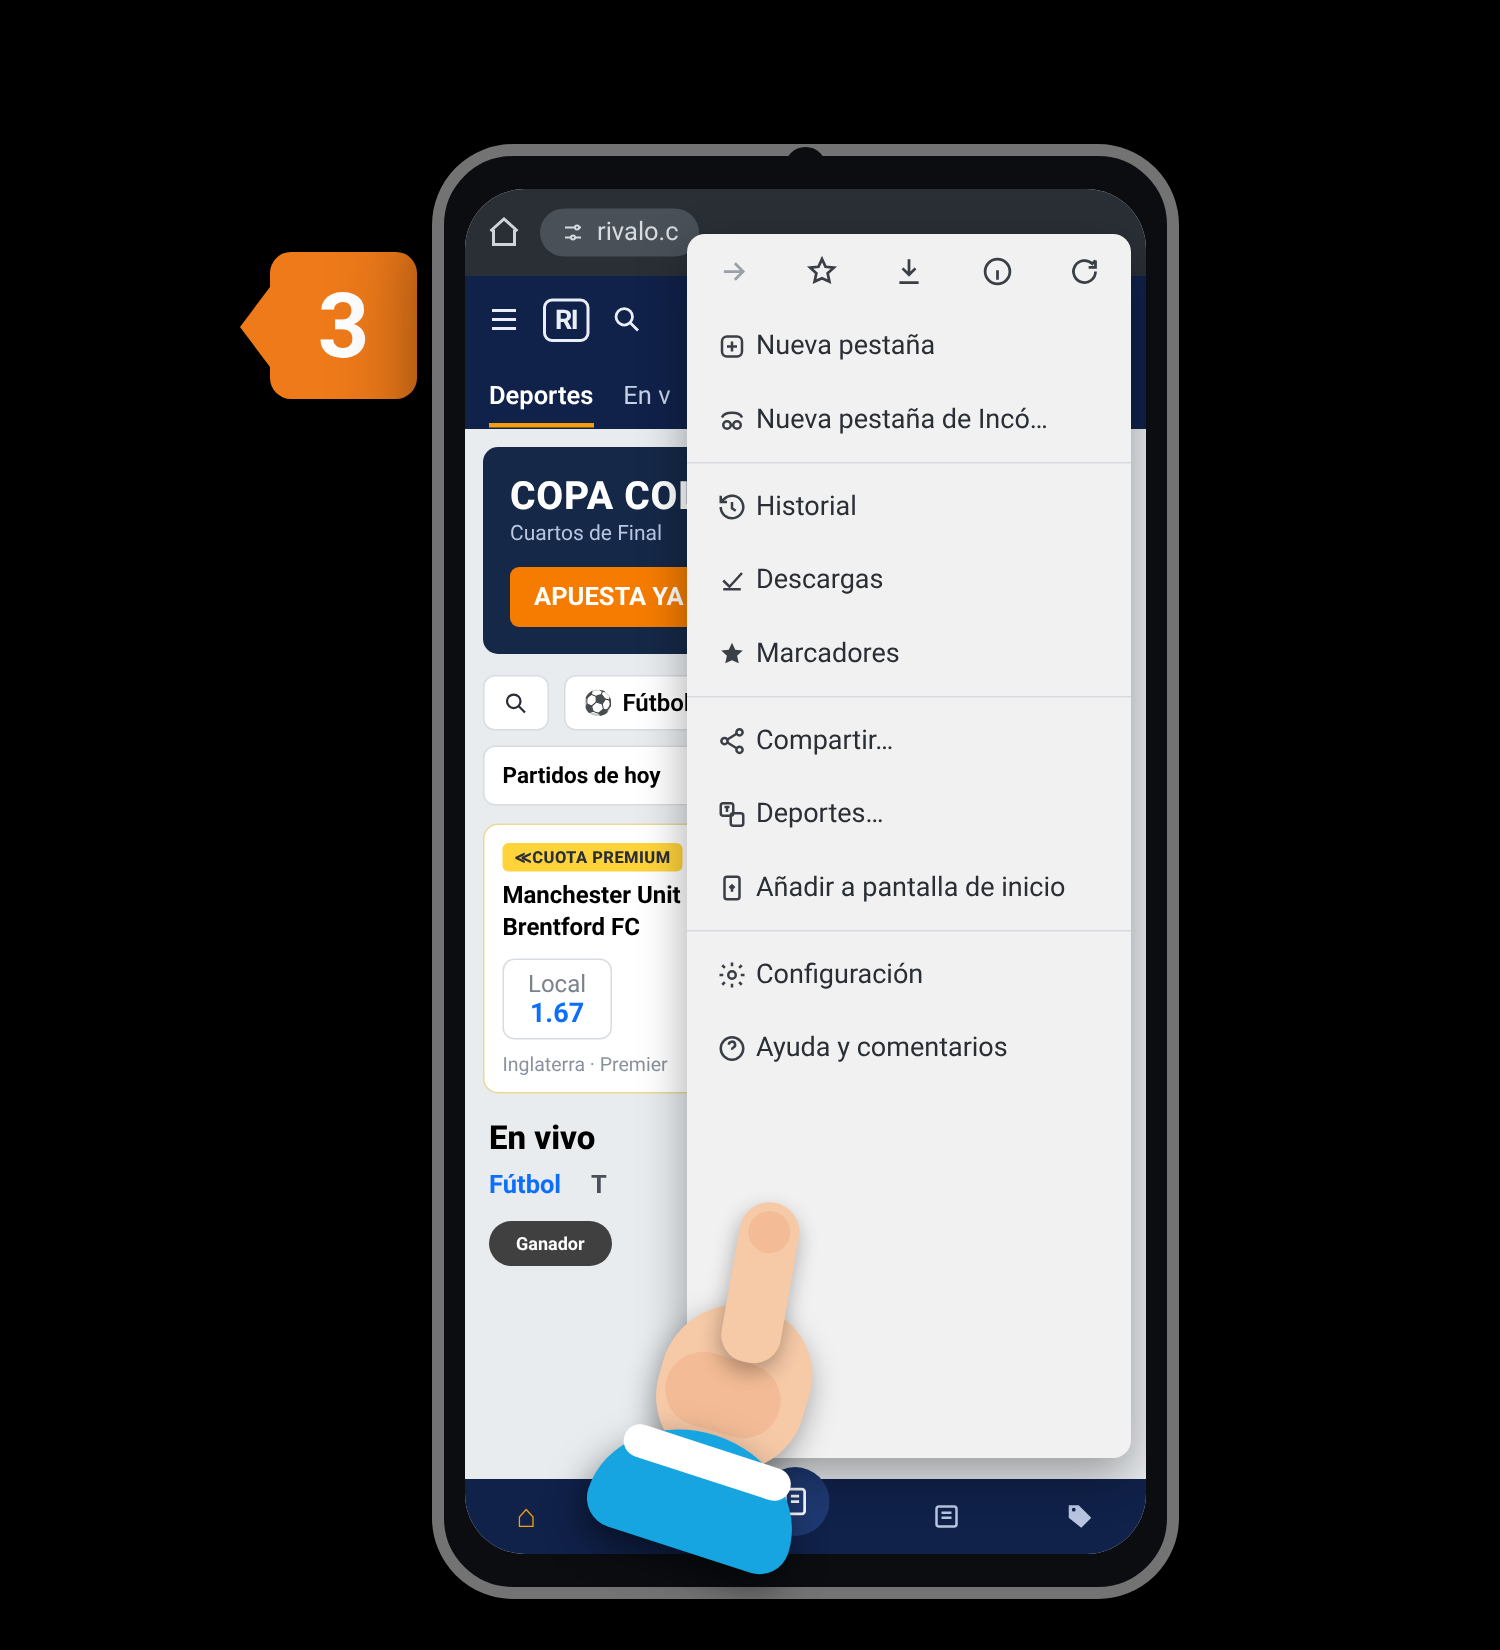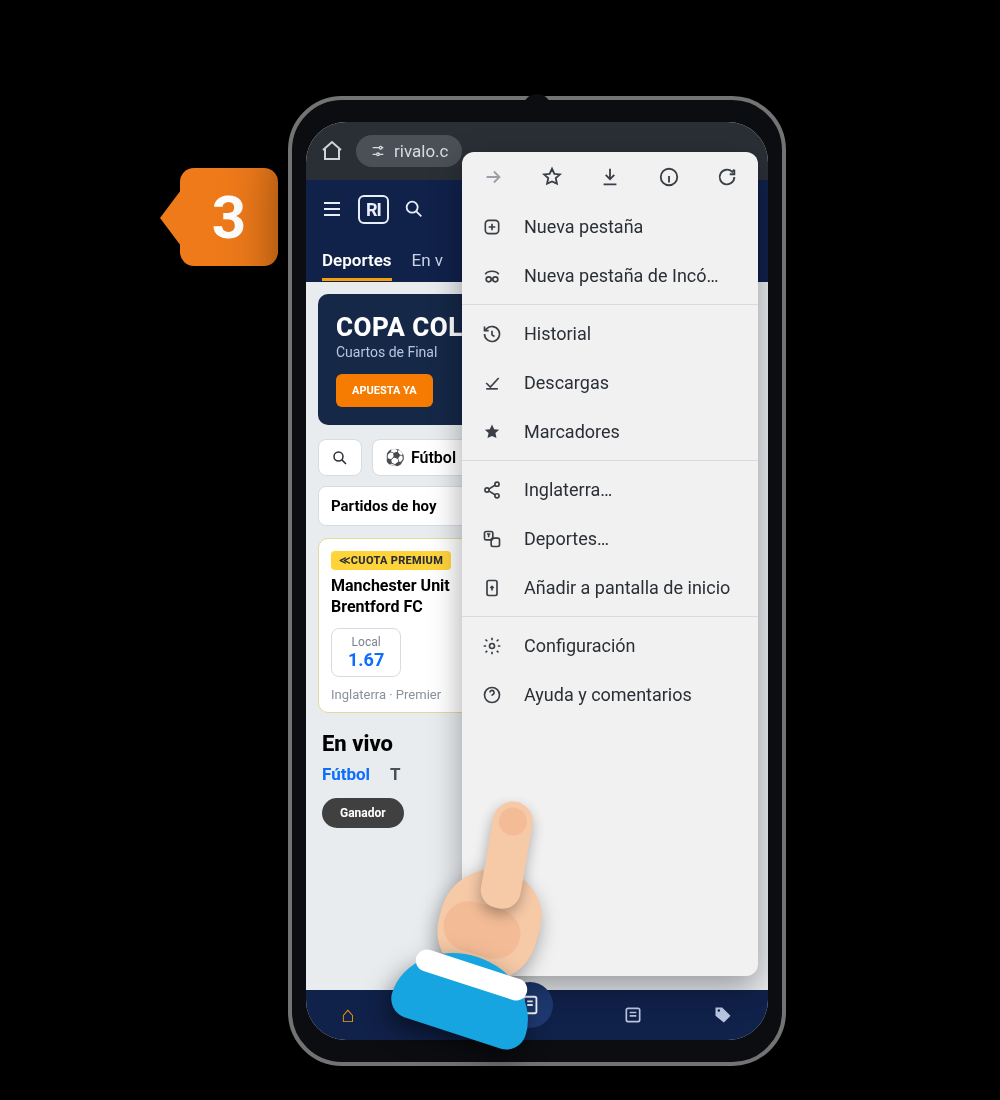--- a/index.html
+++ b/index.html
@@ -1,65 +1,65 @@
 <!DOCTYPE html>
 <html><head>
 <meta charset="utf-8">
 <style>
   html,body{margin:0;padding:0;background:#000;font-family:-apple-system,BlinkMacSystemFont,"Segoe UI",Roboto,Arial,sans-serif;}
   .stage{position:relative;width:1000px;height:1100px;background:#000;overflow:hidden;}
   
   .step-badge{position:absolute;left:180px;top:168px;width:98px;height:98px;background:#ee7a1a;border-radius:14px;display:flex;align-items:center;justify-content:center;color:#fff;font-size:60px;font-weight:700;box-shadow:0 8px 20px rgba(0,0,0,.4);}
   .step-badge::before{content:"";position:absolute;left:-20px;top:18px;width:0;height:0;border-top:32px solid transparent;border-bottom:32px solid transparent;border-right:24px solid #ee7a1a;}
   
-  .phone{position:absolute;left:288px;top:96px;width:498px;height:970px;background:#0b0d11;border-radius:54px;box-shadow:0 30px 60px rgba(0,0,0,.6);border:4px solid #737373;box-sizing:border-box;}
+  .phone{position:absolute;left:288px;top:96px;width:498px;height:970px;background:#0b0d11;border-radius:54px;box-shadow:0 30px 60px rgba(0,0,0,.6);border:8px solid #737373;box-sizing:border-box;}
   .screen{position:absolute;left:14px;right:14px;top:22px;bottom:22px;border-radius:40px;overflow:hidden;background:#e9ecef;}
   .notch{position:absolute;left:50%;top:-6px;transform:translateX(-50%);width:28px;height:28px;background:#0b0d11;border-radius:50%;z-index:30;}
   
   .chrome-bar{position:absolute;left:0;right:0;top:0;height:58px;background:#2a2f36;display:flex;align-items:center;padding:0 14px;gap:12px;z-index:4;}
   .chrome-home{color:#d0d4da;}
   .url-pill{flex:0 0 auto;display:flex;align-items:center;gap:8px;background:#4a5058;color:#d7dbe0;border-radius:20px;padding:6px 14px;font-size:17px;}
   
   .site-header{position:absolute;left:0;right:0;top:58px;height:58px;background:#10214a;display:flex;align-items:center;gap:14px;padding:0 14px;color:#e9eef8;z-index:3;}
   .ri-logo{border:2px solid #e9eef8;border-radius:6px;padding:2px 6px;font-weight:700;font-size:18px;letter-spacing:-1px;}
   .site-tabs{position:absolute;left:0;right:0;top:116px;height:44px;background:#10214a;display:flex;align-items:center;gap:20px;padding:0 16px;color:#c8d1e6;font-size:17px;z-index:3;}
   .site-tabs .tab.active{color:#fff;font-weight:600;border-bottom:3px solid #f59e0b;padding-bottom:8px;margin-bottom:-11px;}
   
   .content{position:absolute;left:0;right:0;top:160px;bottom:50px;background:#e9ecef;padding:12px;box-sizing:border-box;overflow:hidden;z-index:2;}
   .hero{background:#152847;border-radius:10px;padding:18px;color:#fff;margin-bottom:14px;}
   .hero-title{font-size:26px;font-weight:800;letter-spacing:.5px;}
   .hero-sub{font-size:14px;color:#b9c6e2;margin-top:2px;}
-  .hero-btn{display:inline-block;background:#f57c00;color:#fff;font-weight:700;font-size:11px;padding:10px 16px;border-radius:6px;margin-top:14px;}
+  .hero-btn{display:inline-block;background:#f57c00;color:#fff;font-weight:700;font-size:17px;padding:10px 16px;border-radius:6px;margin-top:14px;}
   .filter-row{display:flex;gap:10px;margin-bottom:10px;}
   .filter-chip{background:#fff;border:1px solid #d7dce3;border-radius:8px;padding:8px 12px;font-size:16px;font-weight:600;display:flex;align-items:center;gap:6px;}
   .section-label{background:#fff;border:1px solid #d7dce3;border-radius:8px;padding:10px 12px;font-size:15px;font-weight:700;margin-bottom:12px;}
   .match-card{background:#fff;border:1px solid #e7d99a;border-radius:10px;padding:10px 12px;}
   .premium{display:inline-flex;background:#ffd43b;color:#2a2f36;font-size:11px;font-weight:800;padding:3px 8px;border-radius:4px;letter-spacing:.3px;}
   .match-teams{font-size:16px;font-weight:700;margin-top:6px;line-height:1.3;}
   .odds-row{display:flex;gap:10px;margin-top:10px;}
   .odds-box{border:1px solid #d7dce3;border-radius:8px;padding:6px 16px;text-align:center;}
-  .odds-label{font-size:12px;color:#7a828e;}
+  .odds-label{font-size:16px;color:#7a828e;}
   .odds-val{font-size:18px;font-weight:700;color:#0d6efd;}
   .match-meta{font-size:13px;color:#8a929e;margin-top:10px;}
   .live-title{font-size:22px;font-weight:800;margin:18px 4px 8px;}
   .live-tabs{display:flex;gap:20px;font-size:17px;color:#4a5058;padding:0 4px;font-weight:700;}
   .live-tabs .lt.active{color:#0d6efd;}
   .winner-pill{display:inline-block;background:#404040;color:#fff;font-weight:700;border-radius:20px;padding:8px 18px;margin:14px 4px 0;font-size:12px;}
   
   .bottom-nav{position:absolute;left:0;right:0;bottom:0;height:50px;background:#10214a;display:flex;align-items:center;justify-content:space-around;z-index:3;}
   .bottom-nav .bn{color:#b9c6e2;font-size:22px;}
   .bn.home{color:#f59e0b;}
   .bn.center{background:#1f3a73;border-radius:50%;width:46px;height:46px;display:flex;align-items:center;justify-content:center;transform:translateY(-10px);}
   
   .menu{position:absolute;right:10px;top:30px;width:296px;bottom:64px;background:#f1f1f1;border-radius:12px;box-shadow:0 12px 32px rgba(0,0,0,.35);z-index:20;display:flex;flex-direction:column;overflow:hidden;}
   .menu-top{display:flex;align-items:center;justify-content:space-between;padding:14px 20px;}
   .menu-top .mi{color:#3a3f46;font-size:22px;}
   .menu-top .mi.dim{color:#9aa0a7;}
   .menu-list{flex:1;overflow:hidden;}
-  .menu-item{display:flex;align-items:center;gap:20px;padding:14px 20px;font-size:18px;color:#2a2f36;}
+  .menu-item{display:flex;align-items:center;gap:4px;padding:14px 20px;font-size:18px;color:#2a2f36;}
   .menu-item .mic{width:22px;text-align:center;color:#3a3f46;font-size:19px;}
   .menu-sep{height:1px;background:#d7dbe0;margin:4px 0;}
   .menu-item .chk{margin-left:auto;width:18px;height:18px;border:2px solid #3a3f46;border-radius:2px;}
   
   .hand{position:absolute;left:395px;top:805px;width:160px;height:230px;z-index:40;pointer-events:none;}
   .cuff{position:absolute;left:0;bottom:0;width:140px;height:80px;background:#16a5e0;border-radius:70px 70px 20px 20px / 60px 60px 20px 20px;transform:rotate(18deg);box-shadow:0 10px 24px rgba(0,0,0,.5);}
   .cuff::after{content:"";position:absolute;left:12px;right:12px;top:8px;height:22px;background:#fff;border-radius:40px;}
   .palm{position:absolute;left:44px;top:64px;width:100px;height:112px;background:#f6c9a7;border-radius:52px 46px 50px 50px;transform:rotate(16deg);box-shadow:0 8px 20px rgba(0,0,0,.35);}
   .finger{position:absolute;left:92px;top:-4px;width:40px;height:108px;background:#f6c9a7;border-radius:22px 22px 20px 20px;transform:rotate(10deg);box-shadow:0 6px 14px rgba(0,0,0,.3);}
   .finger::after{content:"";position:absolute;left:6px;top:6px;width:28px;height:28px;border-radius:50%;background:#f3bc96;}
@@ -264,21 +264,21 @@
             <div class="menu-sep"></div>
             <div class="menu-item">
               <span class="mic">
                 <svg width="20" height="20" viewBox="0 0 24 24" fill="none" stroke="currentColor" stroke-width="2">
                   <circle cx="18" cy="5" r="2.5"></circle>
                   <circle cx="6" cy="12" r="2.5"></circle>
                   <circle cx="18" cy="19" r="2.5"></circle>
                   <path d="M8 11 16 6M8 13l8 5"></path>
                 </svg>
               </span>
-              <span>Inglaterra…</span>
+              <span>Compartir…</span>
             </div>
             <div class="menu-item">
               <span class="mic">
                 <svg width="20" height="20" viewBox="0 0 24 24" fill="none" stroke="currentColor" stroke-width="2">
                   <rect x="3" y="3" width="10" height="10" rx="2"></rect>
                   <rect x="11" y="11" width="10" height="10" rx="2"></rect>
                   <path d="M6 6h4M8 6v4"></path>
                 </svg>
               </span>
               <span>Deportes…</span>

